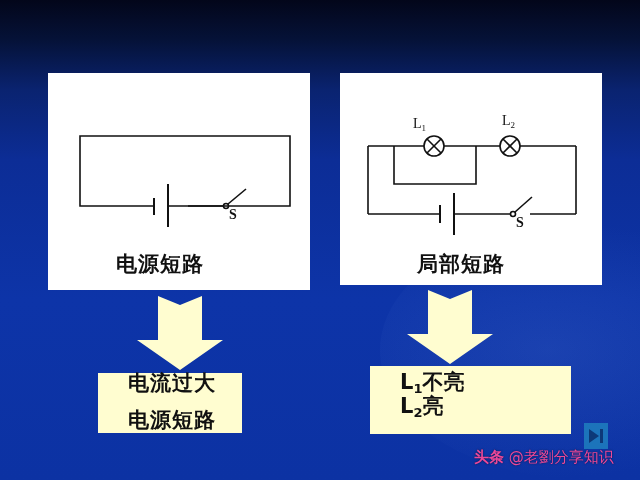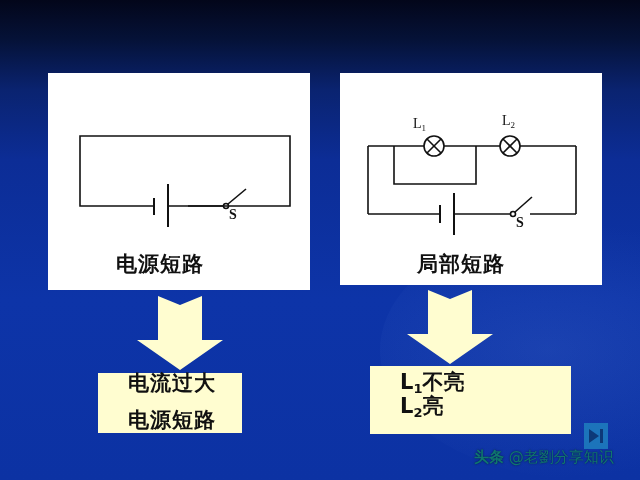--- a/index.html
+++ b/index.html
@@ -33,21 +33,21 @@
   .result-left .line2 { position:absolute; left:30px; top:33px; letter-spacing:1px; }
   .result-right .line { position:absolute; left:30px; }
   .result-right .line1 { top:2px; }
   .result-right .line2 { top:26px; }
   sub { font-size:13px; vertical-align:-4px; }
   .play-btn {
     position:absolute; left:584px; top:423px; width:24px; height:26px;
     background:#1f7fbf; opacity:0.85;
   }
   .watermark {
-    position:absolute; left:474px; top:448px; color:#0f766e; font-size:15px;
+    position:absolute; left:474px; top:448px; color:#ec4899; font-size:15px;
     text-shadow: 0 0 2px rgba(0,0,0,0.6);
   }
   .watermark .brand { font-weight:bold; }
 </style>
 </head>
 <body>
 
 <div class="swoosh"></div>
 
 <div class="panel panel-left">

